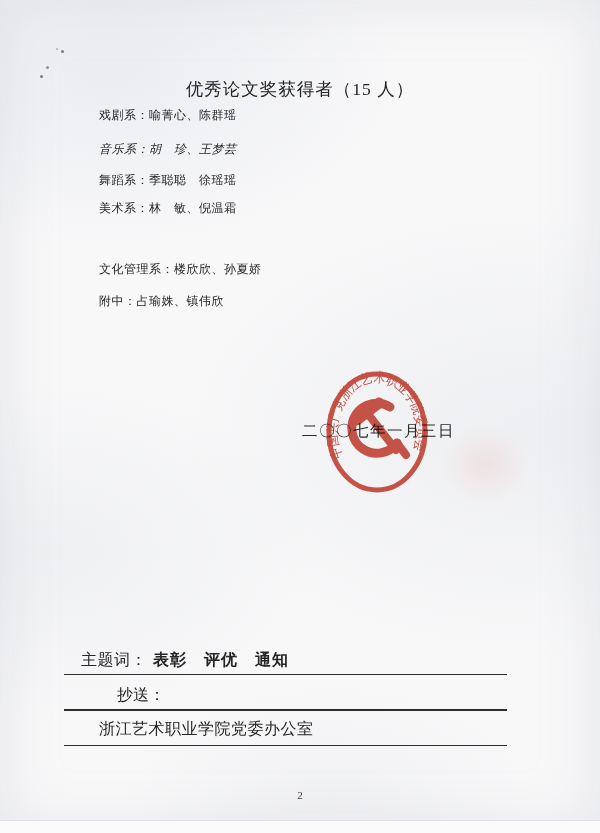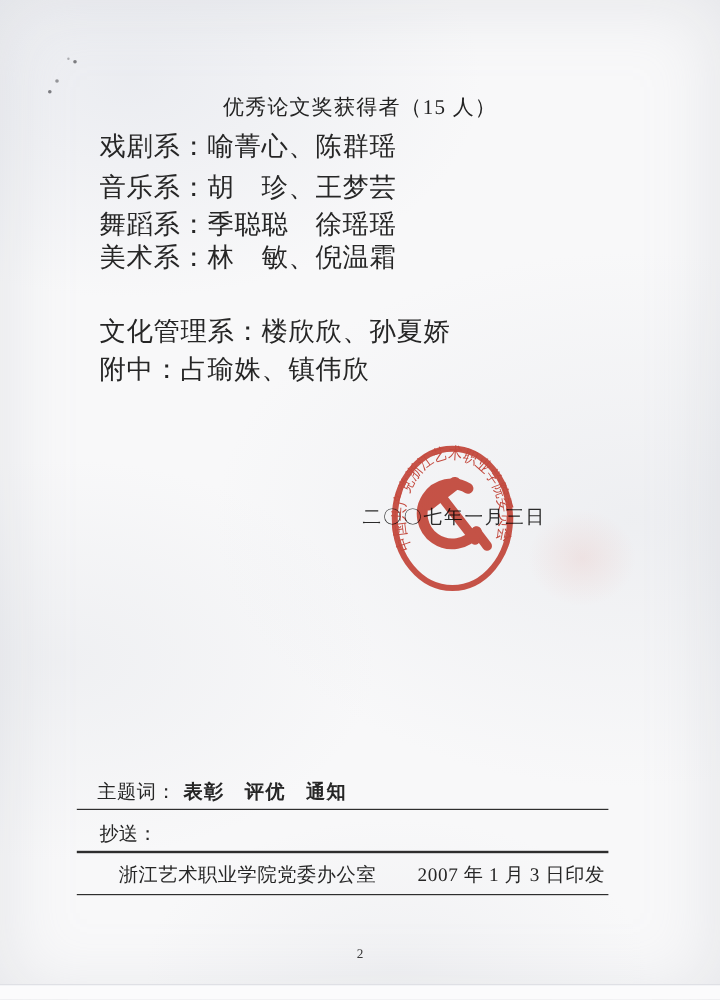--- a/index.html
+++ b/index.html
@@ -26,21 +26,21 @@
     background:#fbfbfc;border-top:1px solid rgba(200,203,210,.55);
   }
   .speck{position:absolute;border-radius:50%;background:#4c4c50;opacity:.7;}
 
   .doc-title{
     position:absolute;top:77px;left:0;width:100%;
     text-align:center;font-size:17.5px;letter-spacing:1px;
     color:#242424;
   }
   .award-line{
-    position:absolute;left:83px;font-size:22px;letter-spacing:.5px;
+    position:absolute;left:99px;font-size:12px;letter-spacing:.5px;
     color:#262626;white-space:nowrap;
   }
   .date-line{
     position:absolute;top:421px;left:302px;
     font-size:15.5px;letter-spacing:1.5px;color:#2a2a2a;white-space:nowrap;
   }
 
   .stamp{
     position:absolute;left:302px;top:357px;width:150px;height:150px;
     mix-blend-mode:multiply;opacity:.9;
@@ -69,21 +69,21 @@
 <div class="page">
 
   <div class="speck" style="left:61px;top:50px;width:3px;height:3px;"></div>
   <div class="speck" style="left:56px;top:48px;width:2px;height:2px;opacity:.4;"></div>
   <div class="speck" style="left:46px;top:66px;width:3px;height:3px;opacity:.55;"></div>
   <div class="speck" style="left:40px;top:75px;width:3px;height:3px;"></div>
 
   <div class="doc-title">优秀论文奖获得者（15 人）</div>
 
   <div class="award-line" style="top:107px;"><span>戏剧系：</span><span>喻菁心、陈群瑶</span></div>
-  <div class="award-line" style="top:141px;"><span>音乐系：</span><span>胡　珍、王梦芸</span></div>
+  <div class="award-line" style="top:141px;font-style:italic;"><span>音乐系：</span><span>胡　珍、王梦芸</span></div>
   <div class="award-line" style="top:200px;"><span>美术系：</span><span>林　敏、倪温霜</span></div>
   <div class="award-line" style="top:172px;"><span>舞蹈系：</span><span>季聪聪　徐瑶瑶</span></div>
   <div class="award-line" style="top:261px;"><span>文化管理系：</span><span>楼欣欣、孙夏娇</span></div>
   <div class="award-line" style="top:293px;"><span>附中：</span><span>占瑜姝、镇伟欣</span></div>
 
   <div class="date-line">二〇〇七年一月三日</div>
 
   <div class="smudge"></div>
 
   <svg class="stamp" viewBox="0 0 150 150">
@@ -101,26 +101,25 @@
       <path d="M 94 93 L 66 57" stroke-width="8"></path>
       <path d="M 55 63 L 77 46" stroke-width="11"></path>
     </g>
   </svg>
 
   <div class="footer-row" style="top:650px;left:81px;">
     <span class="kw-label">主题词：</span><span class="kw-words">表彰　评优　通知</span>
   </div>
   <div class="rule" style="top:674px;"></div>
 
-  <div class="footer-row" style="top:685px;left:83px;">
+  <div class="footer-row" style="top:685px;left:117px;">
     <span>抄送：</span>
   </div>
   <div class="rule" style="top:709px;height:2px;"></div>
 
   <div class="footer-row issuer" style="top:719px;left:99px;">
     <span>浙江艺术职业学院党委办公室</span>
   </div>
-  <div class="print-date">2007 年 1 月 3 日印发</div>
   <div class="rule" style="top:745px;"></div>
 
   <div class="page-num">2</div>
 
 </div>
 
 </body></html>

